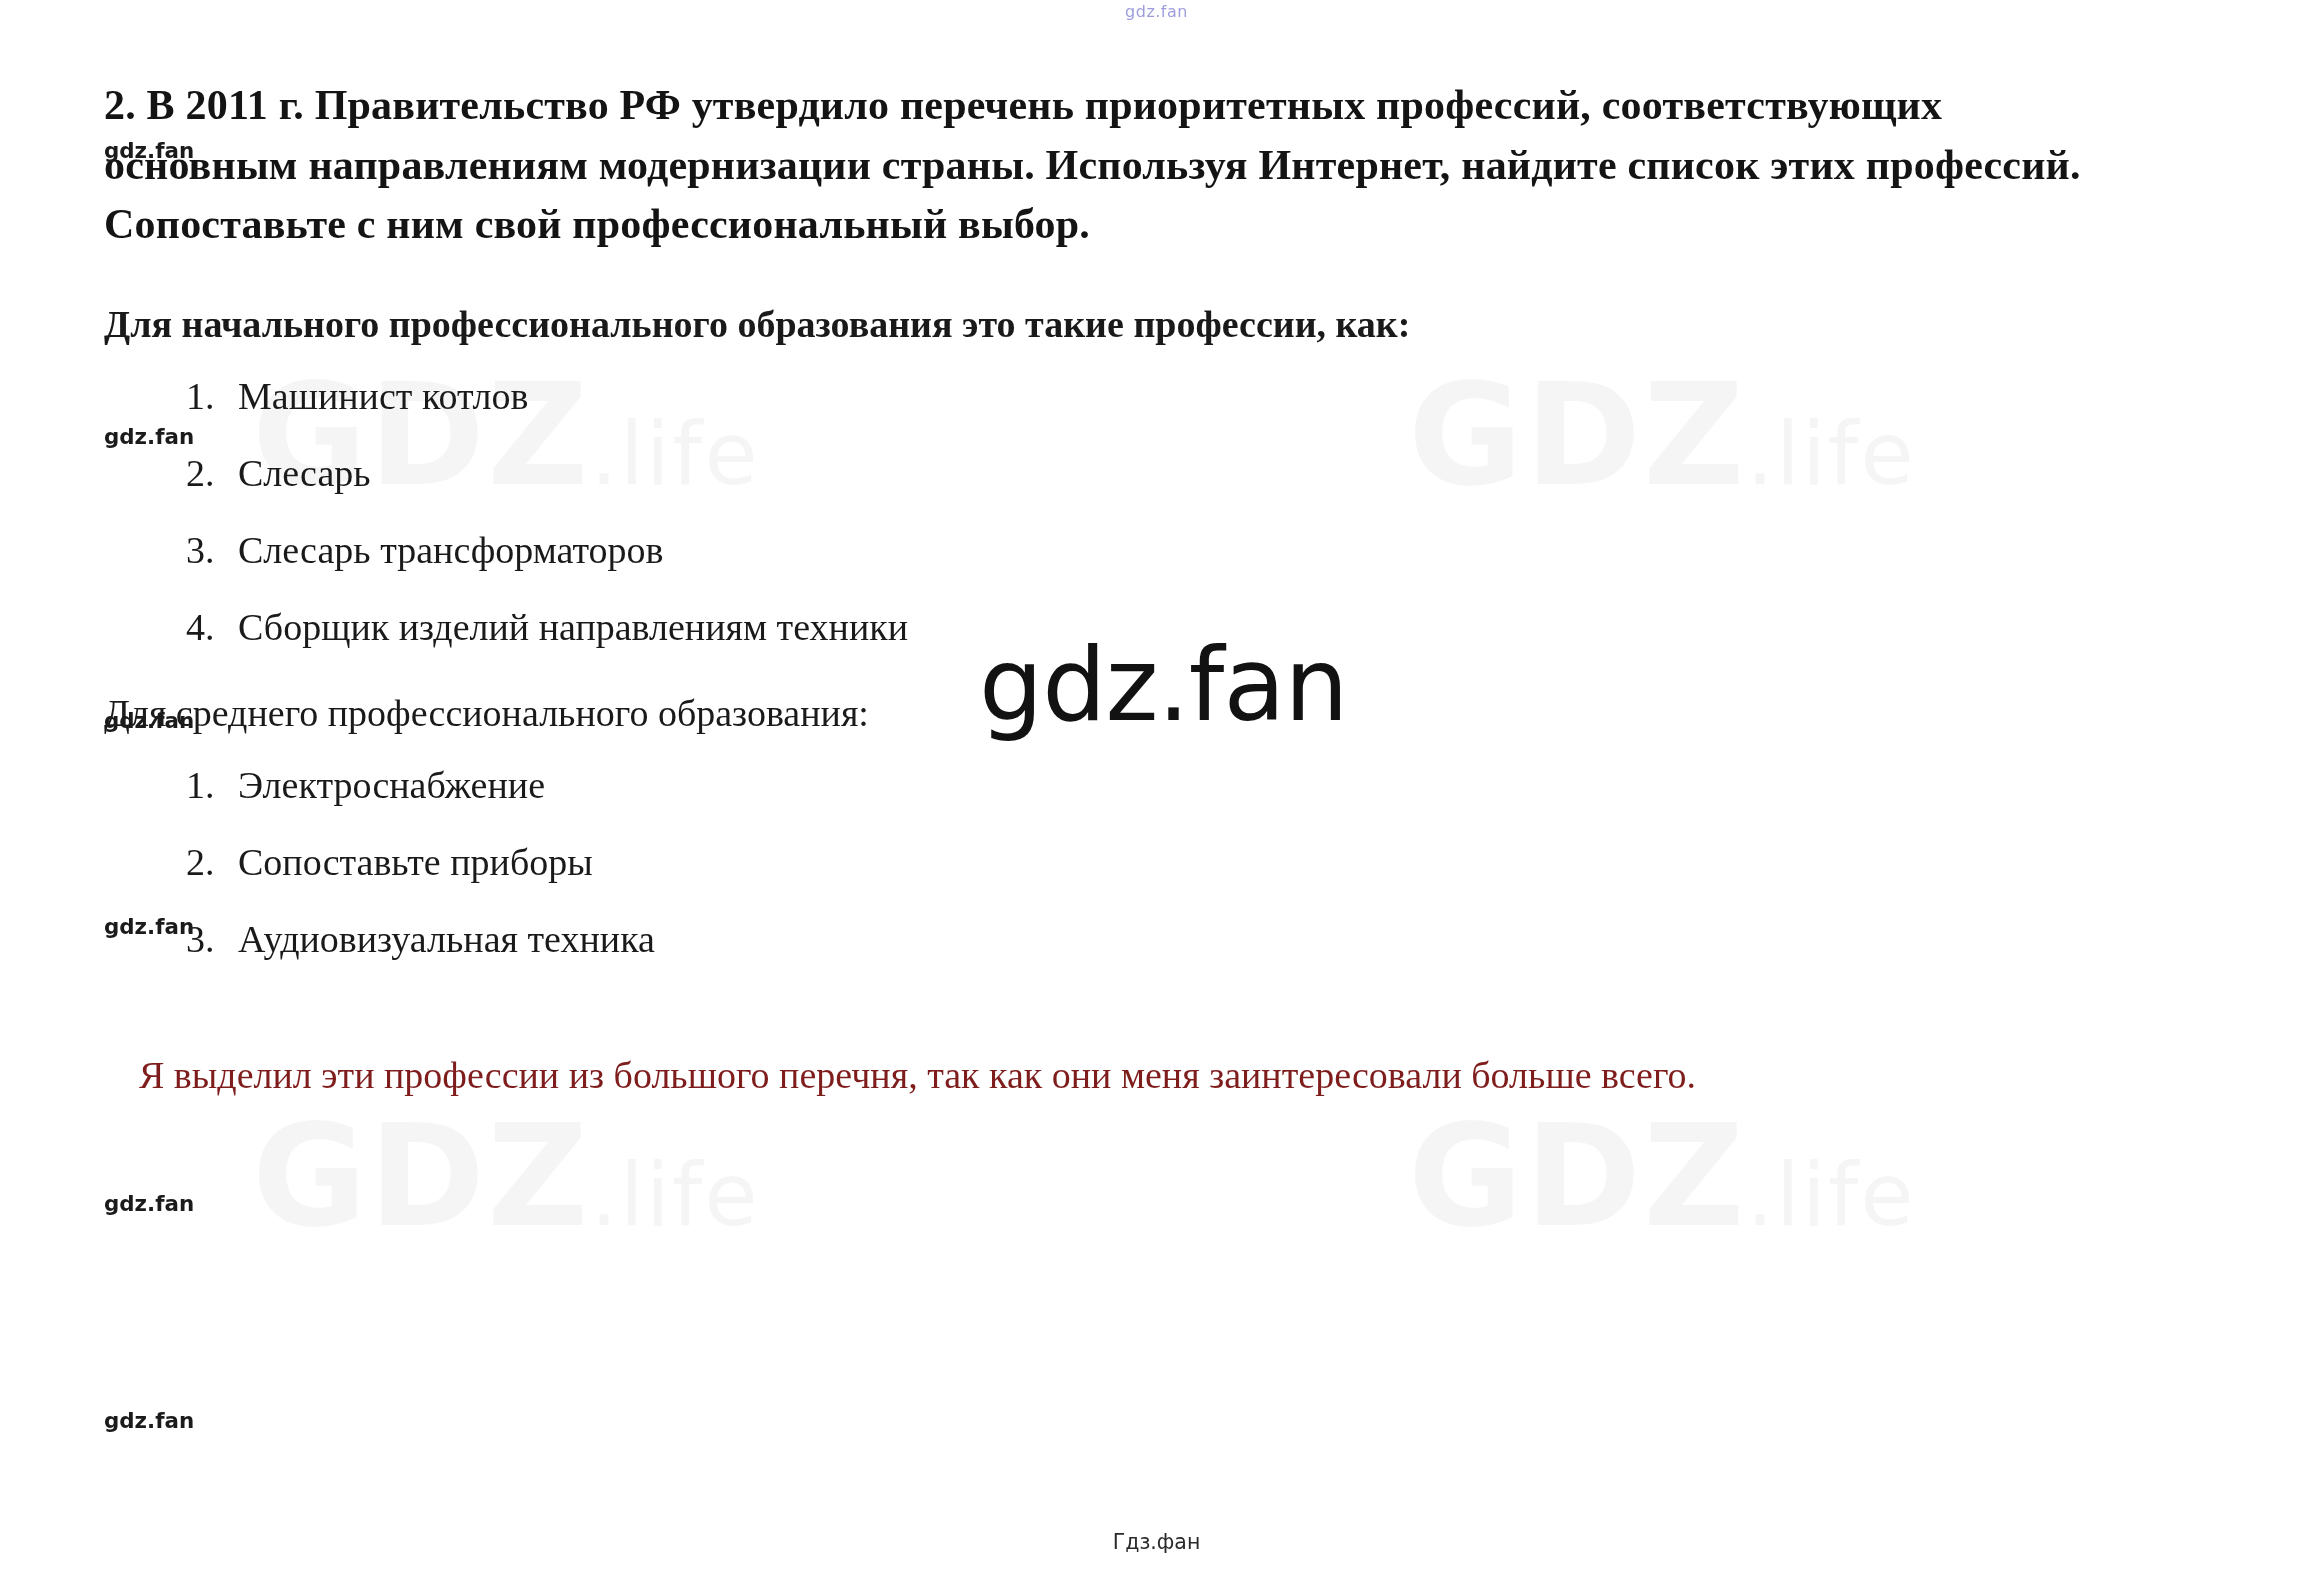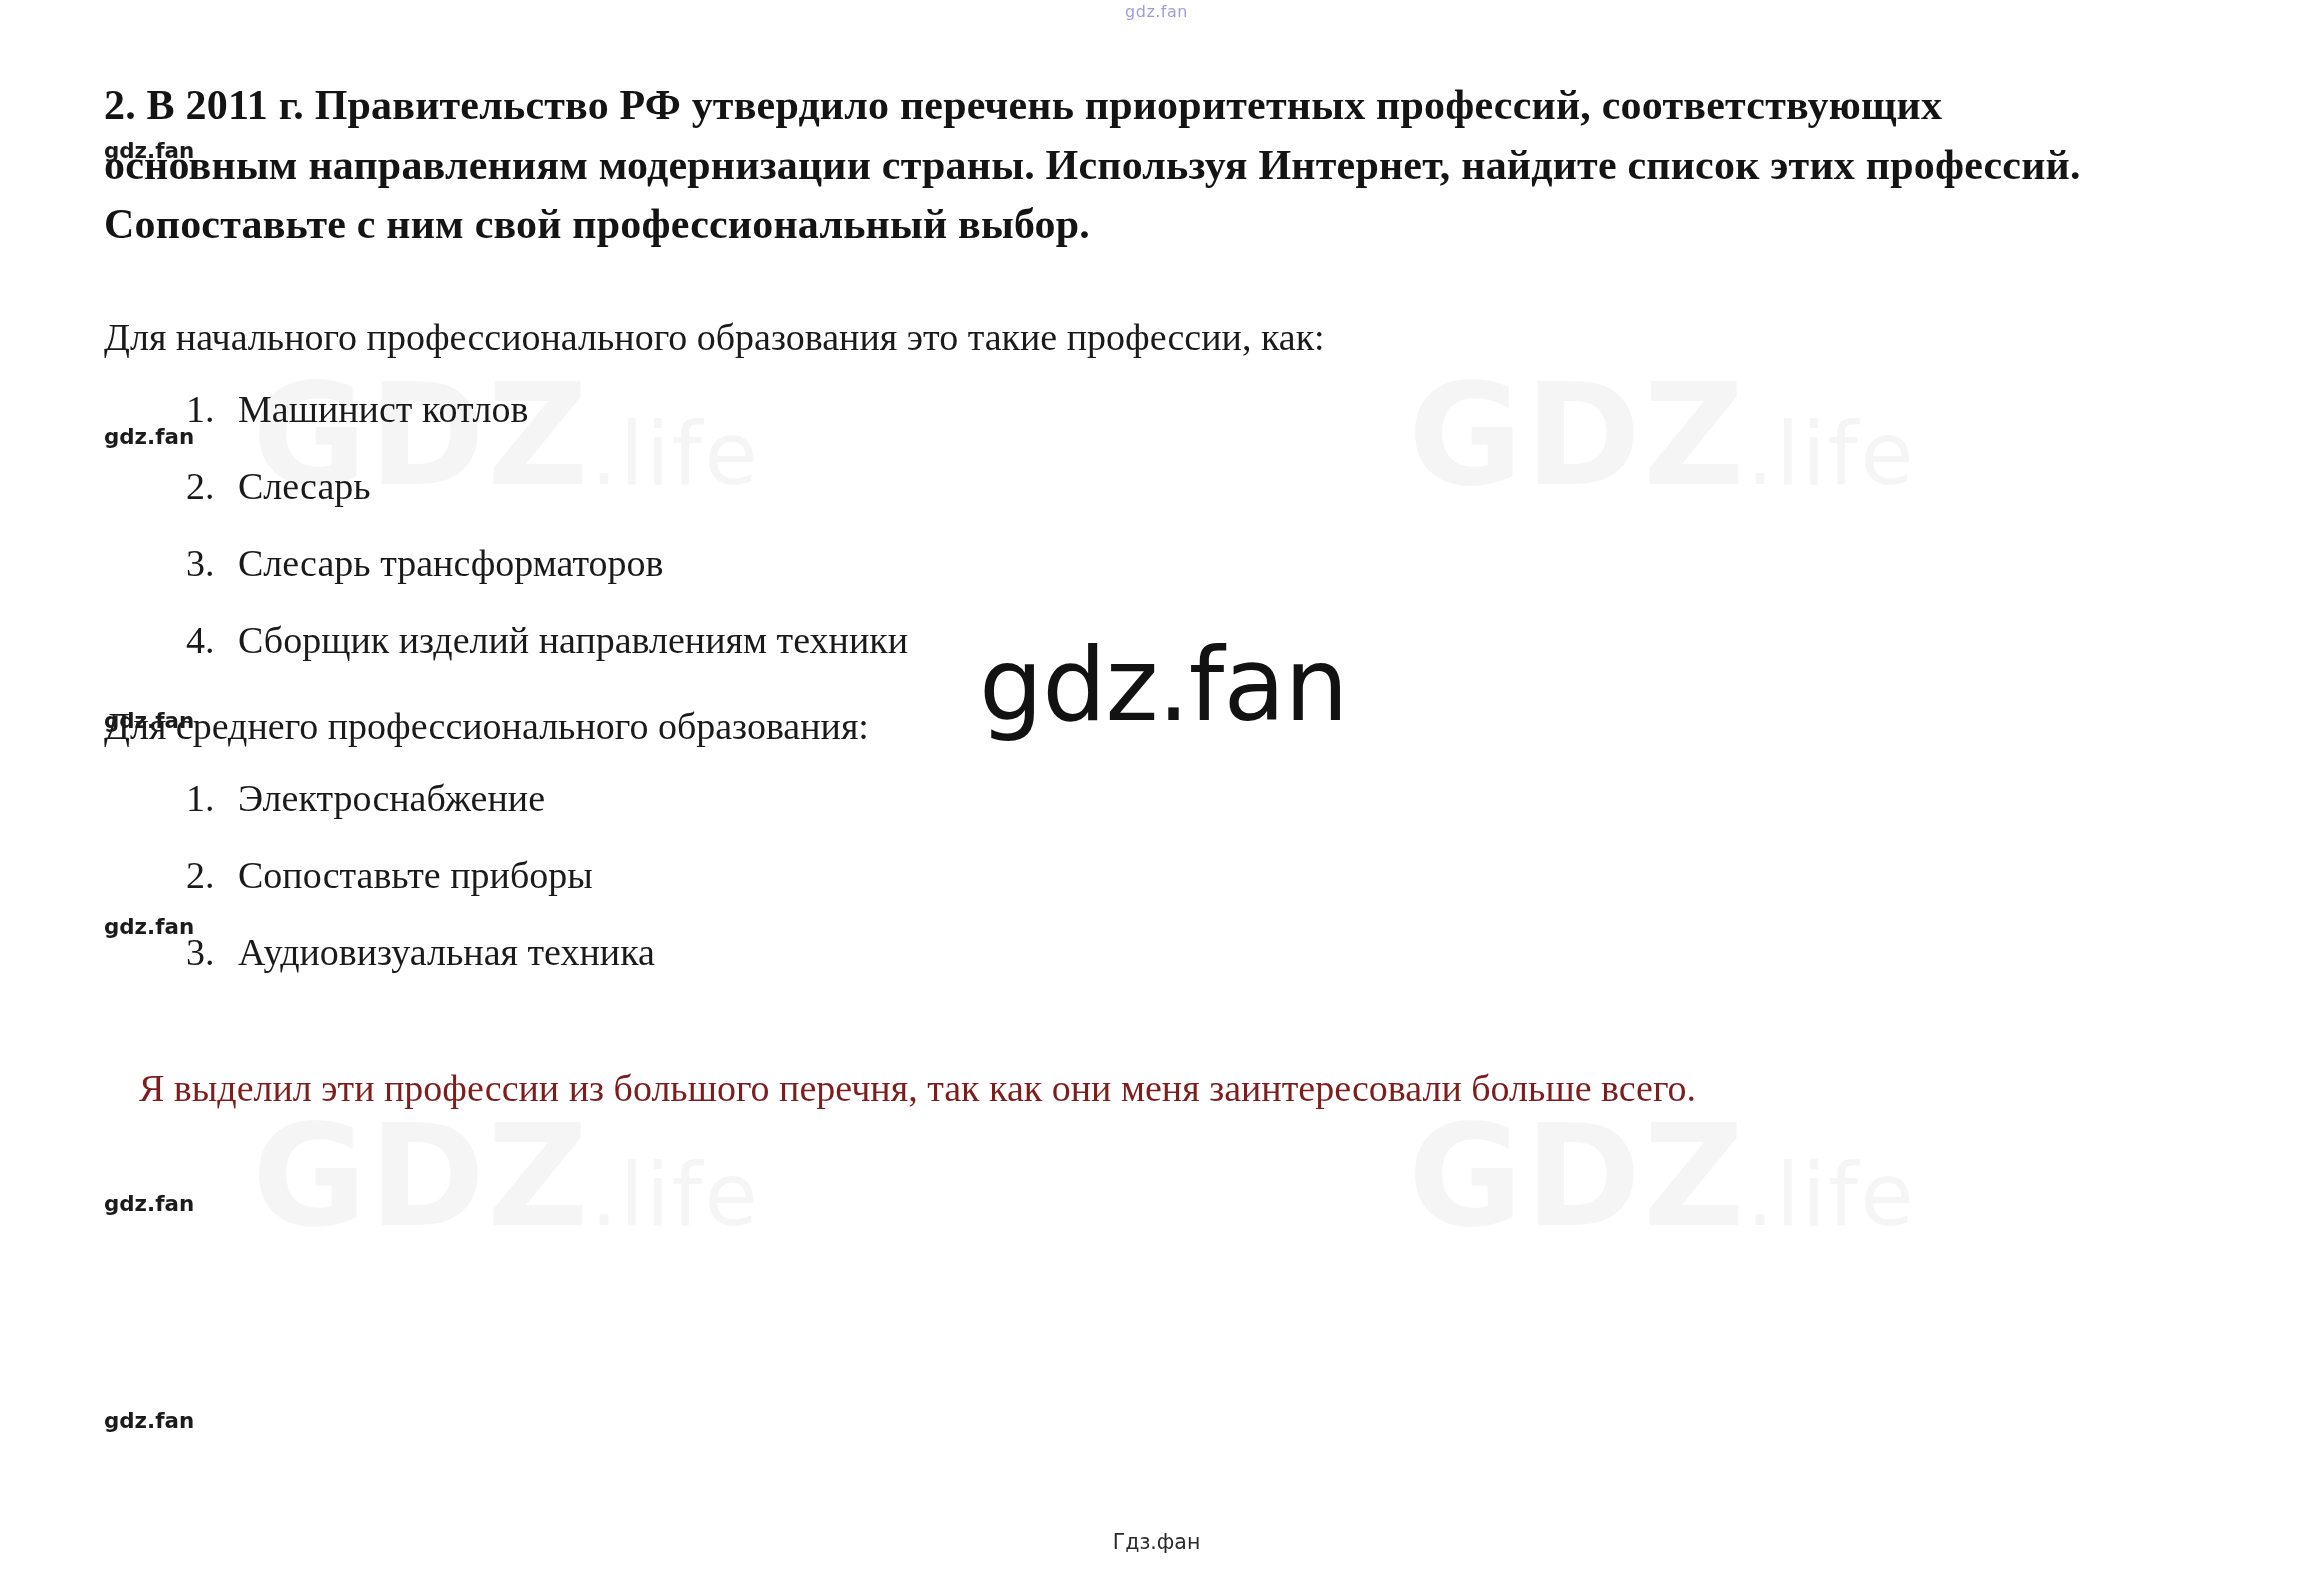--- a/index.html
+++ b/index.html
@@ -93,21 +93,21 @@
     letter-spacing: 0.2px;
   }
 
   .para {
     font-size: 38px;
     line-height: 1.5;
     margin: 0;
     color: #1a1a1a;
   }
 
-  .para.lead-1 { margin-top: 54px; }
+  .para.lead-1 { margin-top: 41px; font-weight: bold; }
   .para.lead-2 { margin-top: 29px; }
 
   ol.list {
     list-style: none;
     margin: 24px 0 0 0;
     padding: 0 0 0 82px;
   }
   ol.list li {
     font-size: 38px;
     line-height: 1.0;

